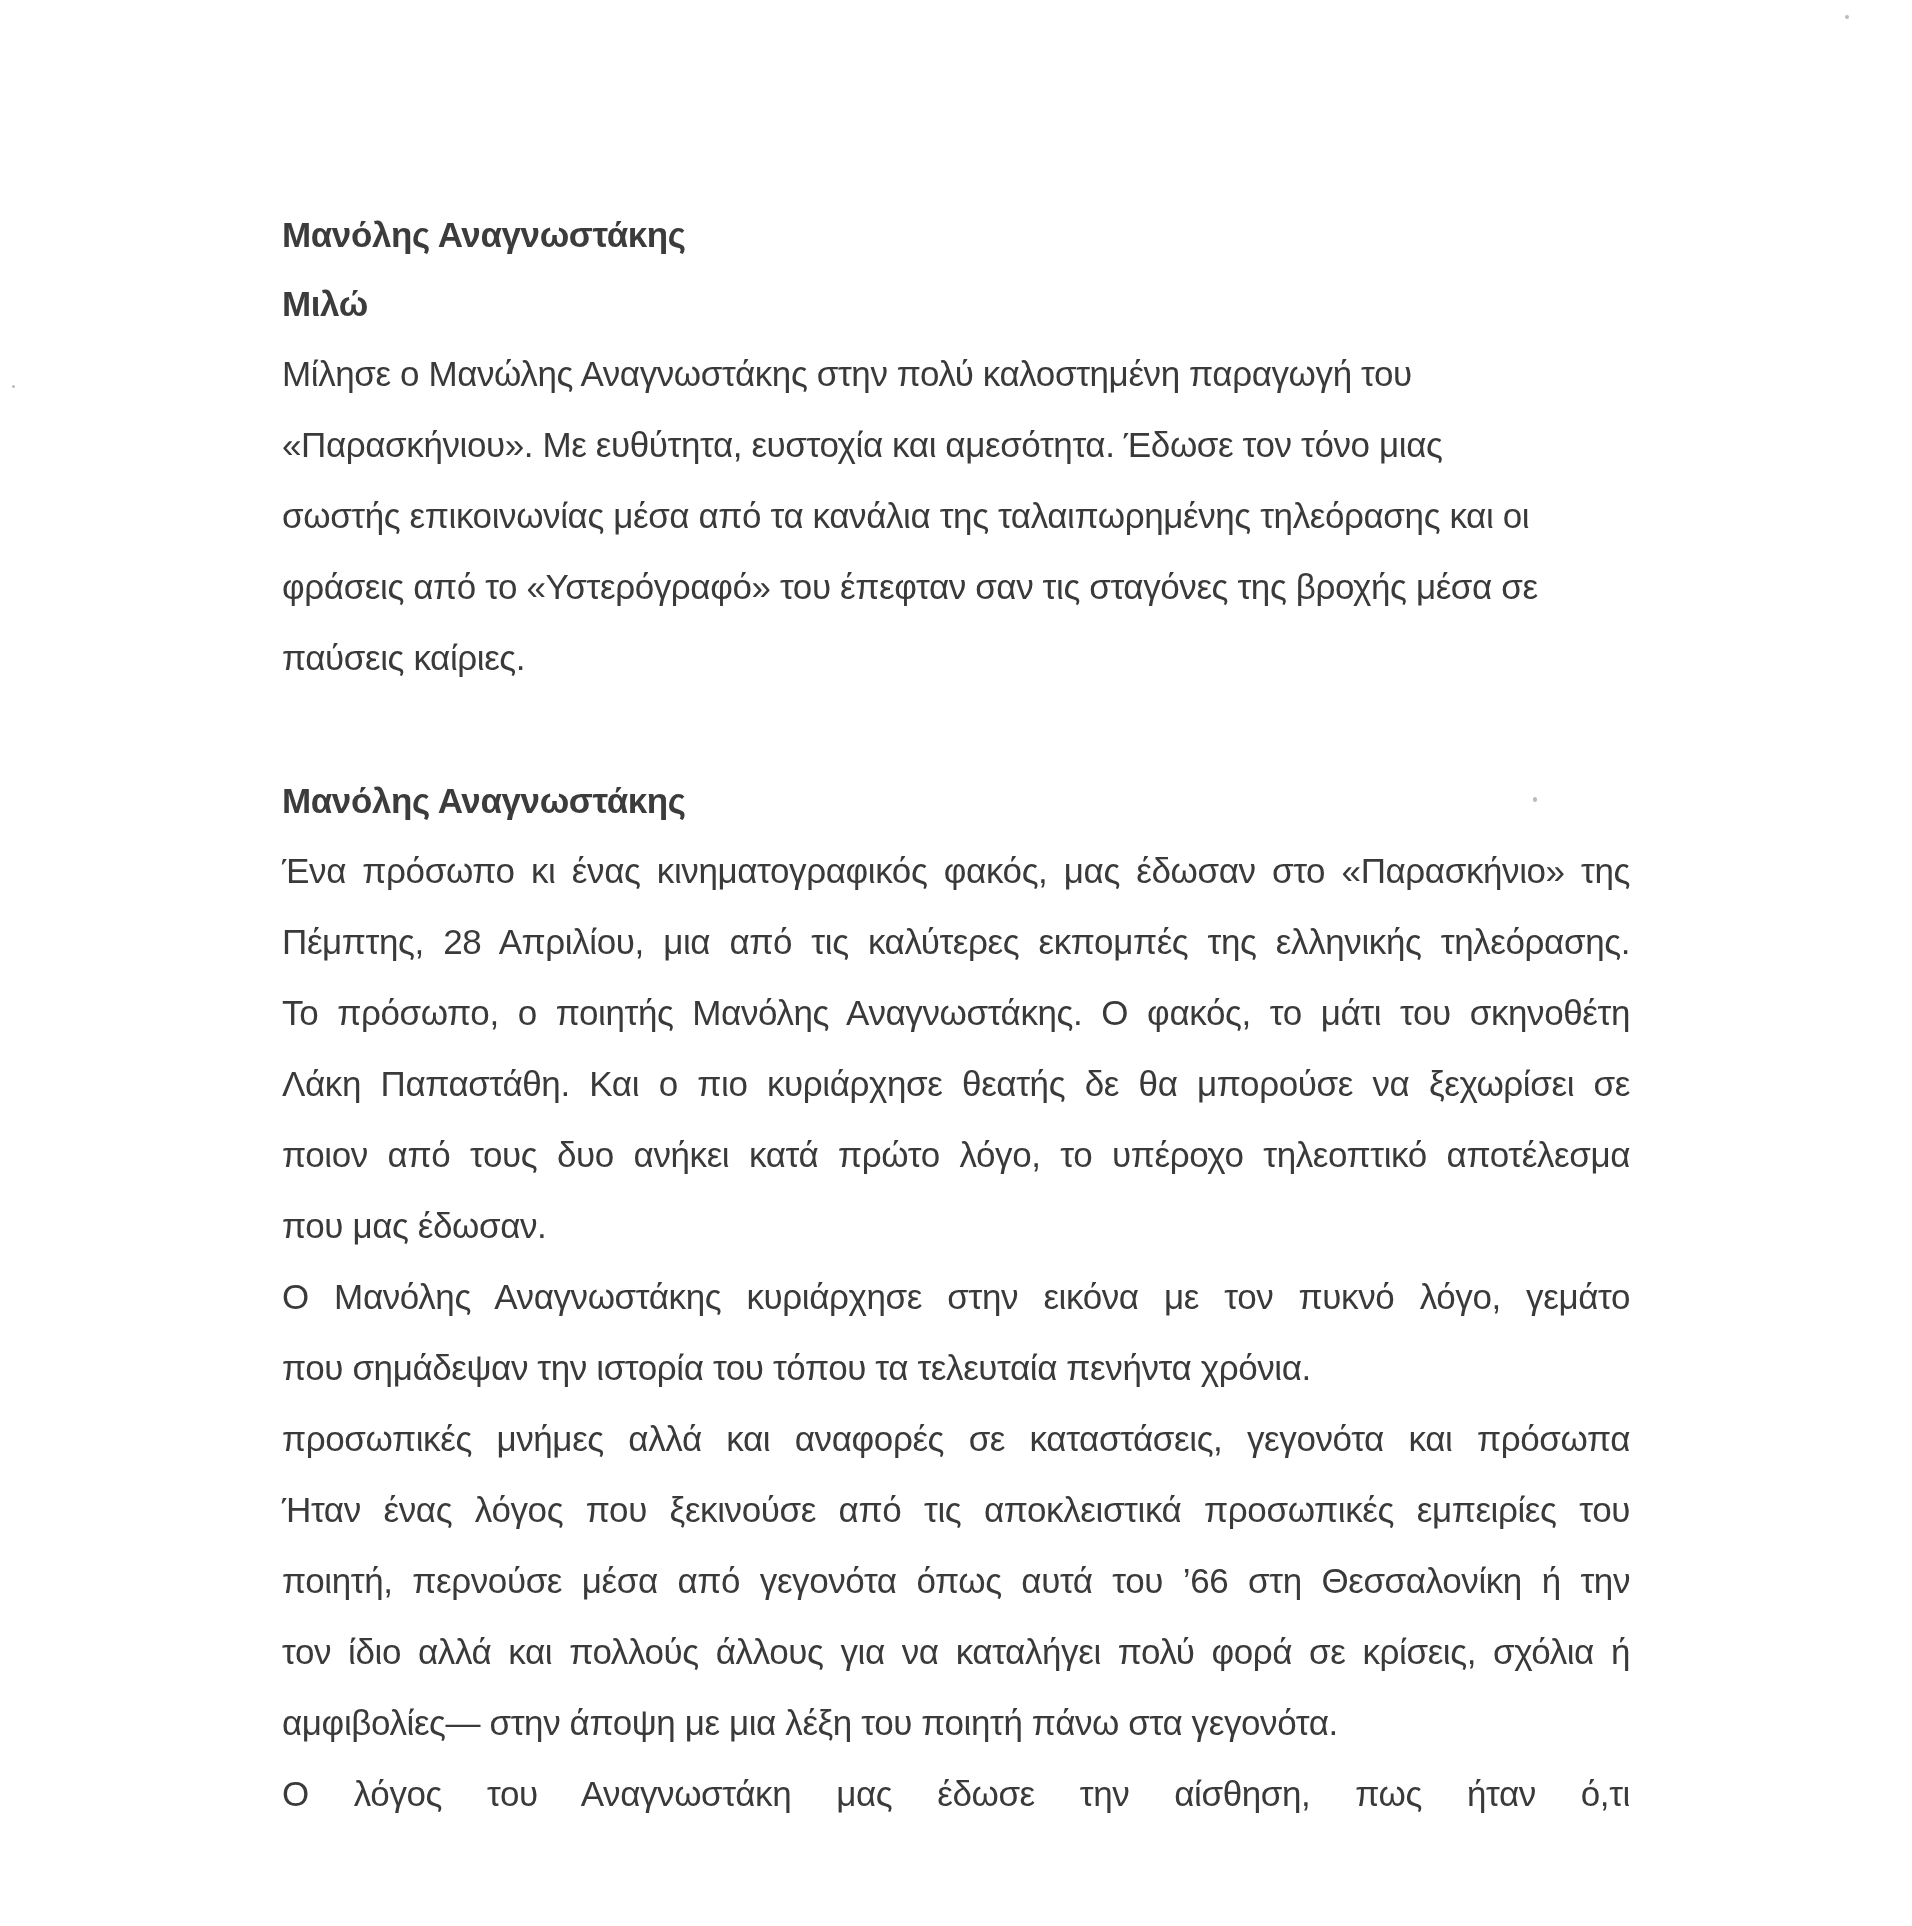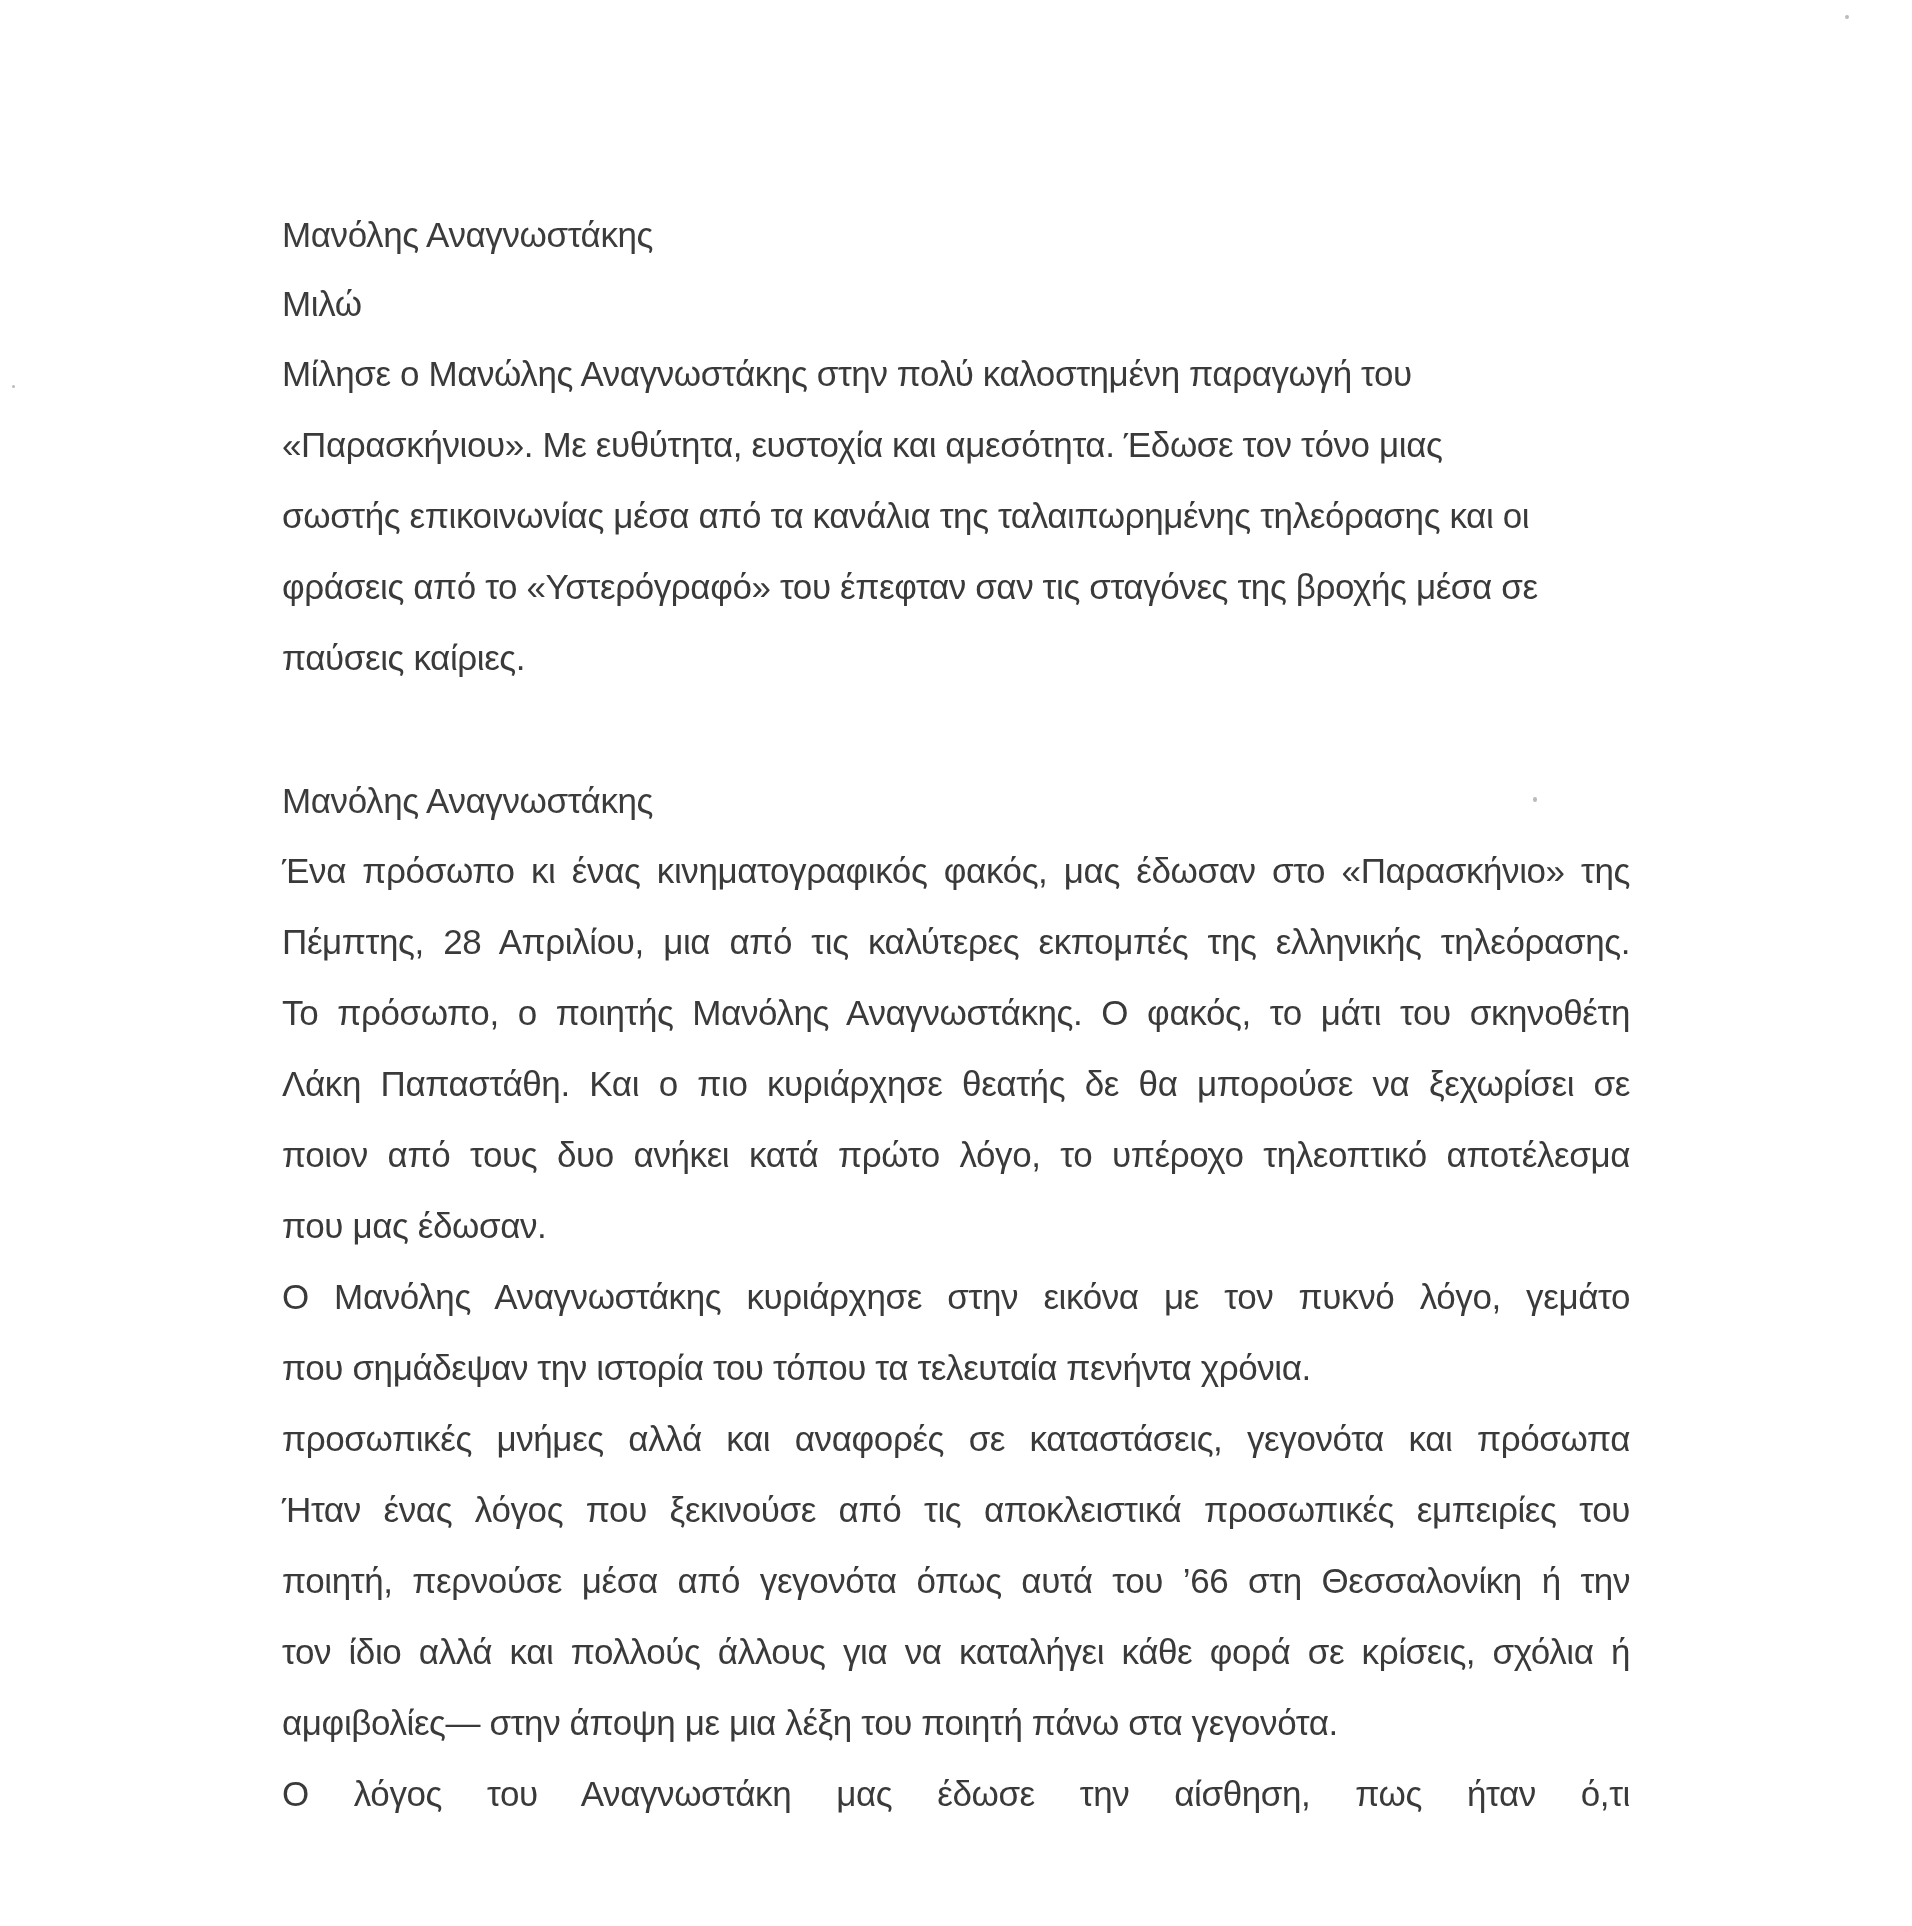--- a/index.html
+++ b/index.html
@@ -27,21 +27,21 @@
       top: 200px;
       width: 1348px;
     }
     .text-line {
       font-size: 35px;
       line-height: 71px;
       white-space: nowrap;
       letter-spacing: -0.4px;
     }
     .heading {
-      font-weight: normal;
+      font-weight: bold;
       font-size: 35px;
       line-height: 69px;
       color: #3c3c3c;
     }
     .justify {
       text-align: justify;
       text-align-last: justify;
       white-space: normal;
     }
     .gap {
@@ -85,21 +85,21 @@
 
     <div>
       <div class="text-line justify">Ο Μανόλης Αναγνωστάκης κυριάρχησε στην εικόνα με τον πυκνό λόγο, γεμάτο</div>
       <div class="text-line">που σημάδεψαν την ιστορία του τόπου τα τελευταία πενήντα χρόνια.</div>
       <div class="text-line justify">προσωπικές μνήμες αλλά και αναφορές σε καταστάσεις, γεγονότα και πρόσωπα</div>
     </div>
 
     <div>
       <div class="text-line justify">Ήταν ένας λόγος που ξεκινούσε από τις αποκλειστικά προσωπικές εμπειρίες του</div>
       <div class="text-line justify">ποιητή, περνούσε μέσα από γεγονότα όπως αυτά του ’66 στη Θεσσαλονίκη ή την</div>
-      <div class="text-line justify">τον ίδιο αλλά και πολλούς άλλους για να καταλήγει κάθε φορά σε κρίσεις, σχόλια ή</div>
+      <div class="text-line justify">τον ίδιο αλλά και πολλούς άλλους για να καταλήγει πολύ φορά σε κρίσεις, σχόλια ή</div>
       <div class="text-line">αμφιβολίες— στην άποψη με μια λέξη του ποιητή πάνω στα γεγονότα.</div>
     </div>
 
     <div>
       <div class="text-line justify">Ο λόγος του Αναγνωστάκη μας έδωσε την αίσθηση, πως ήταν ό,τι</div>
 
     </div>
 
   </div>
 

